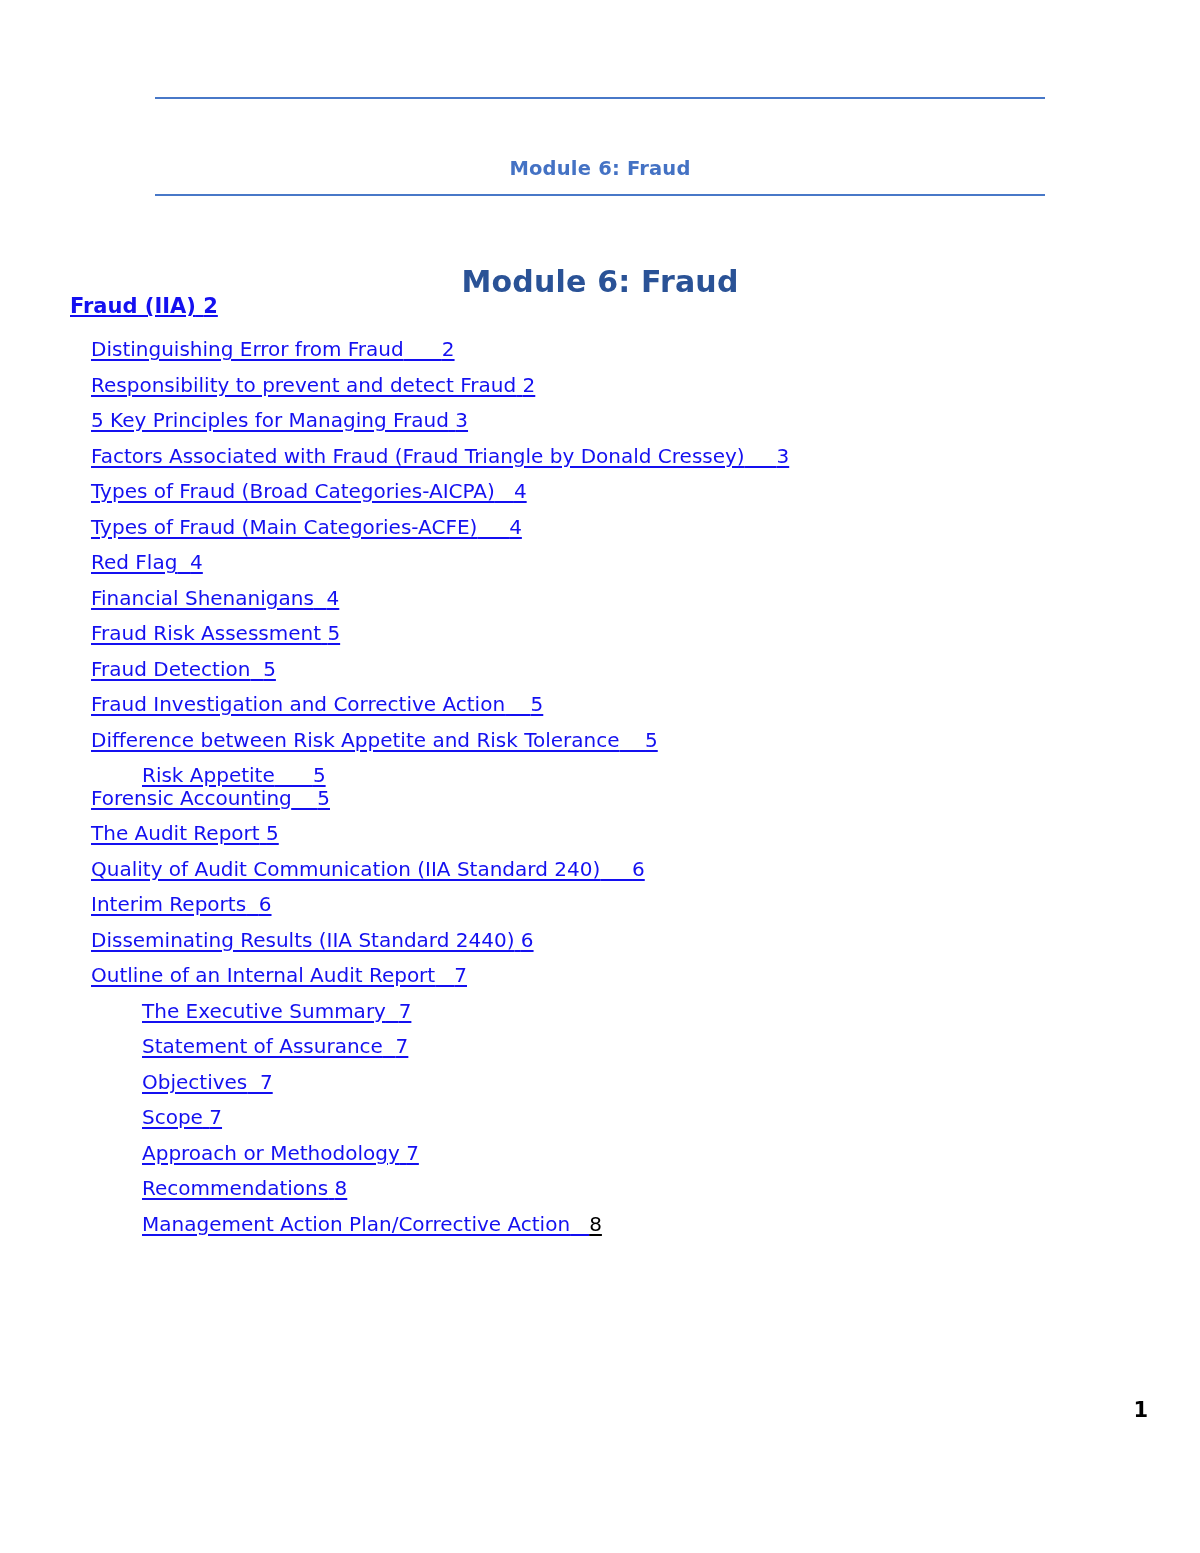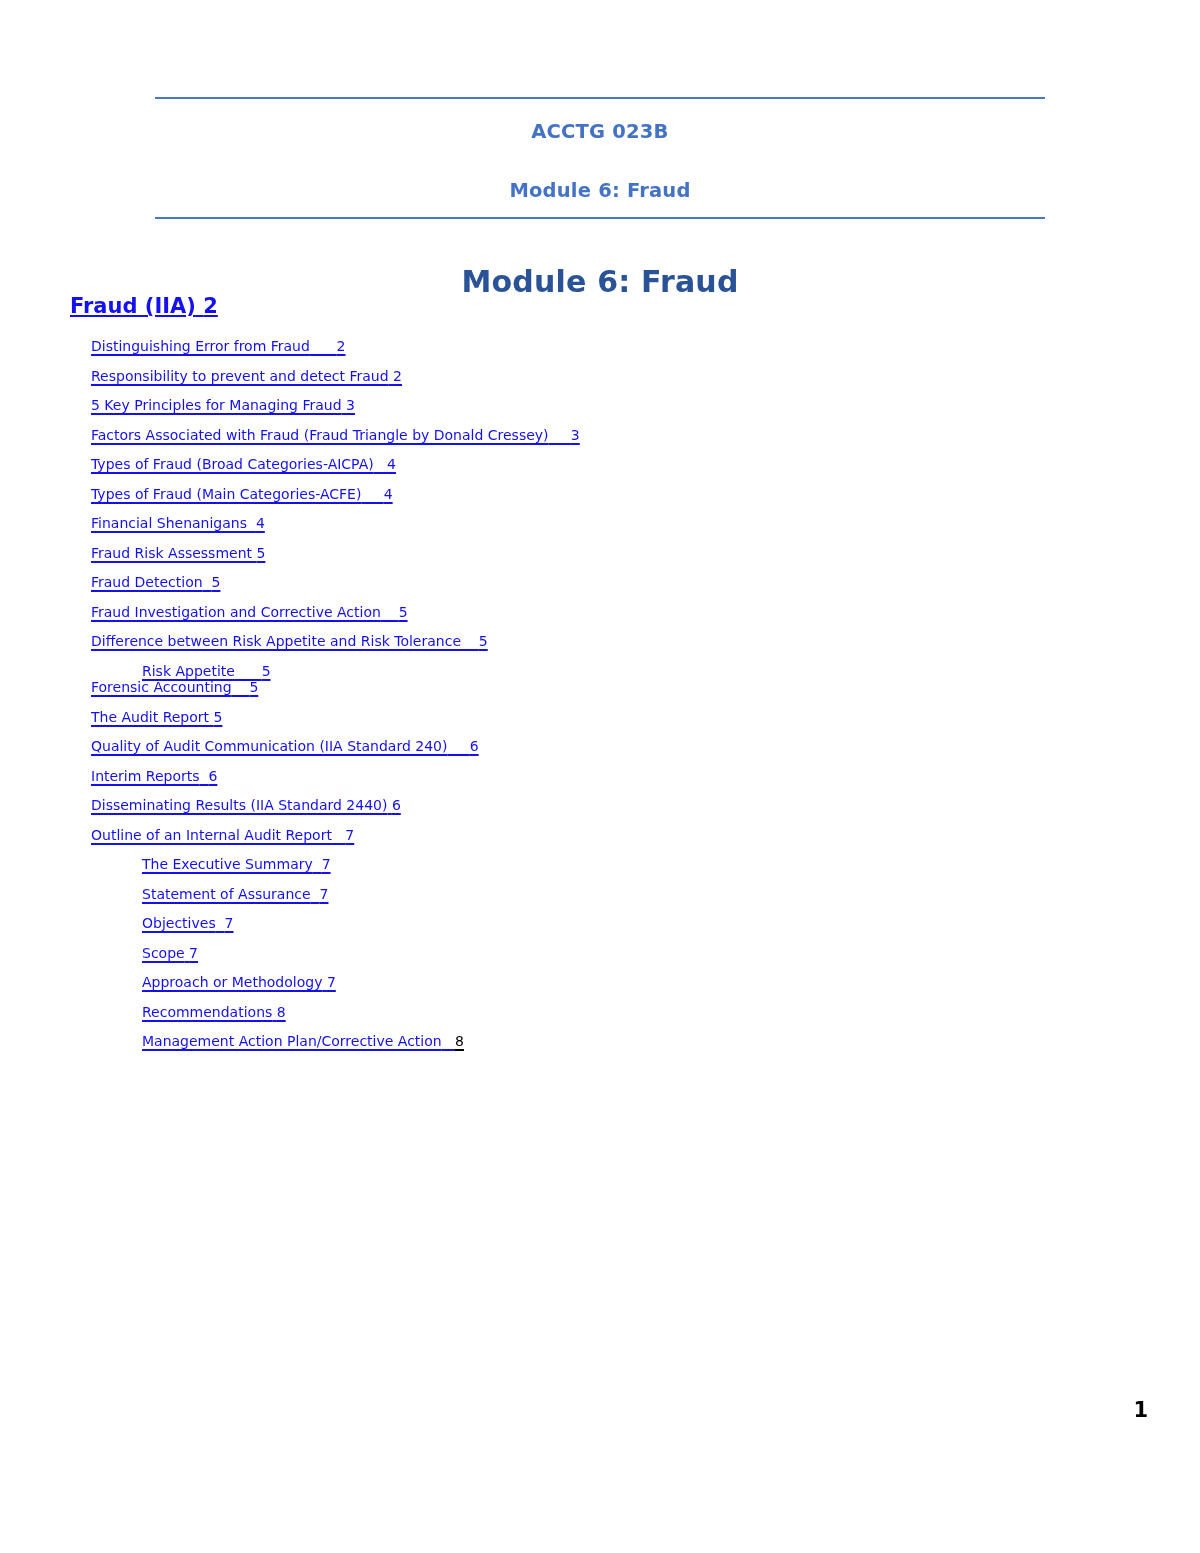--- a/index.html
+++ b/index.html
@@ -70,21 +70,21 @@
     position: absolute;
     left: 70px;
     top: 296px;
     width: 1080px;
   }
 
   .toc-entry {
     display: block;
     white-space: nowrap;
     color: #1410F0;
-    font-size: 14px;
+    font-size: 20px;
     line-height: 1.0;
     text-decoration: none;
   }
 
   .toc-entry .lbl,
   .toc-entry .gap,
   .toc-entry .pg {
     display: inline;
     text-decoration: underline;
     text-underline-offset: 3px;
@@ -144,36 +144,36 @@
   }
 </style>
 </head>
 <body>
 
 <div class="page">
 
   <div class="doc-header">
     <div class="hdr-rule top"></div>
     <div class="hdr-body">
-      <div class="hdr-line">ACCTG 023B</div>
       <div class="hdr-line second">Module 6: Fraud</div>
     </div>
     <div class="hdr-rule bottom"></div>
   </div>
 
   <div class="doc-title">Module 6: Fraud</div>
 
   <div class="toc" id="toc-list">
       <a class="toc-entry lvl0" href="#"><span class="lbl">Fraud (IIA)</span><span class="gap">&nbsp;</span><span class="pg">2</span></a>
       <a class="toc-entry lvl1" href="#"><span class="lbl">Distinguishing Error from Fraud</span><span class="gap">&nbsp;&nbsp;&nbsp;&nbsp;&nbsp;&nbsp;</span><span class="pg">2</span></a>
       <a class="toc-entry lvl1" href="#"><span class="lbl">Responsibility to prevent and detect Fraud</span><span class="gap">&nbsp;</span><span class="pg">2</span></a>
       <a class="toc-entry lvl1" href="#"><span class="lbl">5 Key Principles for Managing Fraud</span><span class="gap">&nbsp;</span><span class="pg">3</span></a>
       <a class="toc-entry lvl1" href="#"><span class="lbl">Factors Associated with Fraud (Fraud Triangle by Donald Cressey)</span><span class="gap">&nbsp;&nbsp;&nbsp;&nbsp;&nbsp;</span><span class="pg">3</span></a>
       <a class="toc-entry lvl1" href="#"><span class="lbl">Types of Fraud (Broad Categories-AICPA)</span><span class="gap">&nbsp;&nbsp;&nbsp;</span><span class="pg">4</span></a>
       <a class="toc-entry lvl1" href="#"><span class="lbl">Types of Fraud (Main Categories-ACFE)</span><span class="gap">&nbsp;&nbsp;&nbsp;&nbsp;&nbsp;</span><span class="pg">4</span></a>
+      <a class="toc-entry lvl1" href="#"><span class="lbl">Red Flag</span><span class="gap">&nbsp;&nbsp;</span><span class="pg">4</span></a>
       <a class="toc-entry lvl1" href="#"><span class="lbl">Financial Shenanigans</span><span class="gap">&nbsp;&nbsp;</span><span class="pg">4</span></a>
       <a class="toc-entry lvl1" href="#"><span class="lbl">Fraud Risk Assessment</span><span class="gap">&nbsp;</span><span class="pg">5</span></a>
       <a class="toc-entry lvl1" href="#"><span class="lbl">Fraud Detection</span><span class="gap">&nbsp;&nbsp;</span><span class="pg">5</span></a>
       <a class="toc-entry lvl1" href="#"><span class="lbl">Fraud Investigation and Corrective Action</span><span class="gap">&nbsp;&nbsp;&nbsp;&nbsp;</span><span class="pg">5</span></a>
       <a class="toc-entry lvl1" href="#"><span class="lbl">Difference between Risk Appetite and Risk Tolerance</span><span class="gap">&nbsp;&nbsp;&nbsp;&nbsp;</span><span class="pg">5</span></a>
       <a class="toc-entry lvl2" href="#"><span class="lbl">Risk Appetite</span><span class="gap">&nbsp;&nbsp;&nbsp;&nbsp;&nbsp;&nbsp;</span><span class="pg">5</span></a>
       <a class="toc-entry lvl1 tight" href="#"><span class="lbl">Forensic Accounting</span><span class="gap">&nbsp;&nbsp;&nbsp;&nbsp;</span><span class="pg">5</span></a>
       <a class="toc-entry lvl1" href="#"><span class="lbl">The Audit Report</span><span class="gap">&nbsp;</span><span class="pg">5</span></a>
       <a class="toc-entry lvl1" href="#"><span class="lbl">Quality of Audit Communication (IIA Standard 240)</span><span class="gap">&nbsp;&nbsp;&nbsp;&nbsp;&nbsp;</span><span class="pg">6</span></a>
       <a class="toc-entry lvl1" href="#"><span class="lbl">Interim Reports</span><span class="gap">&nbsp;&nbsp;</span><span class="pg">6</span></a>

